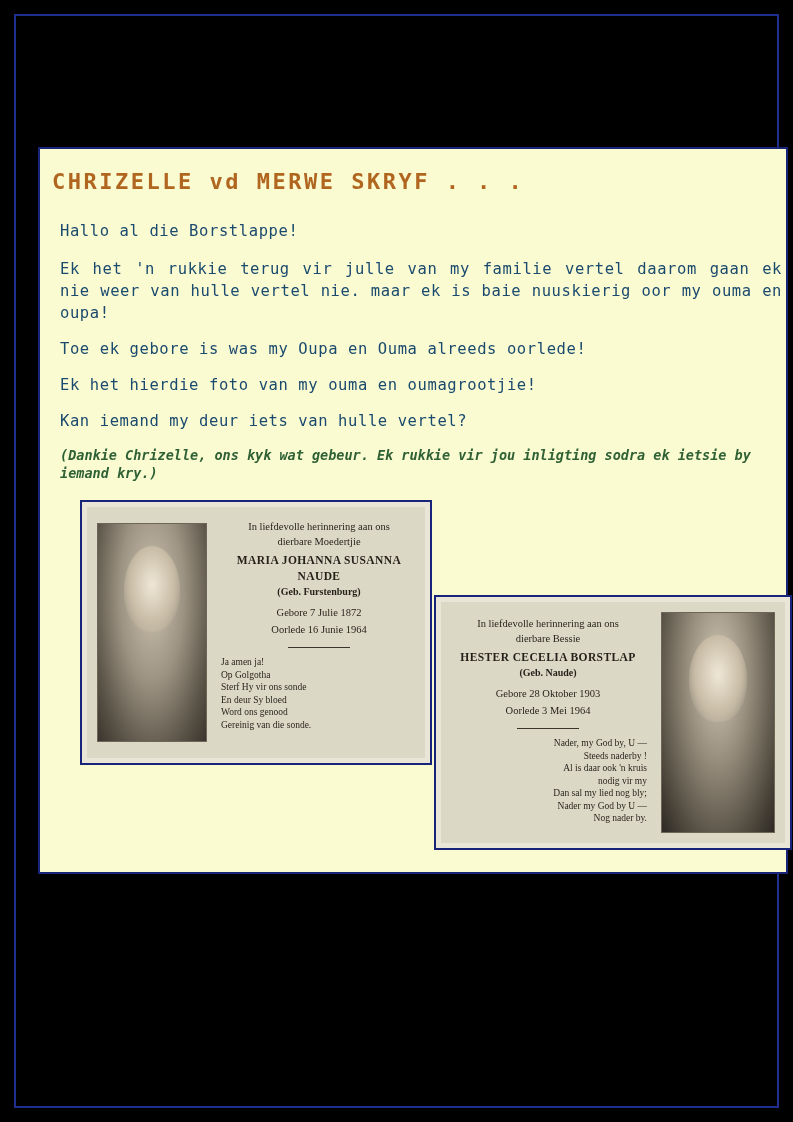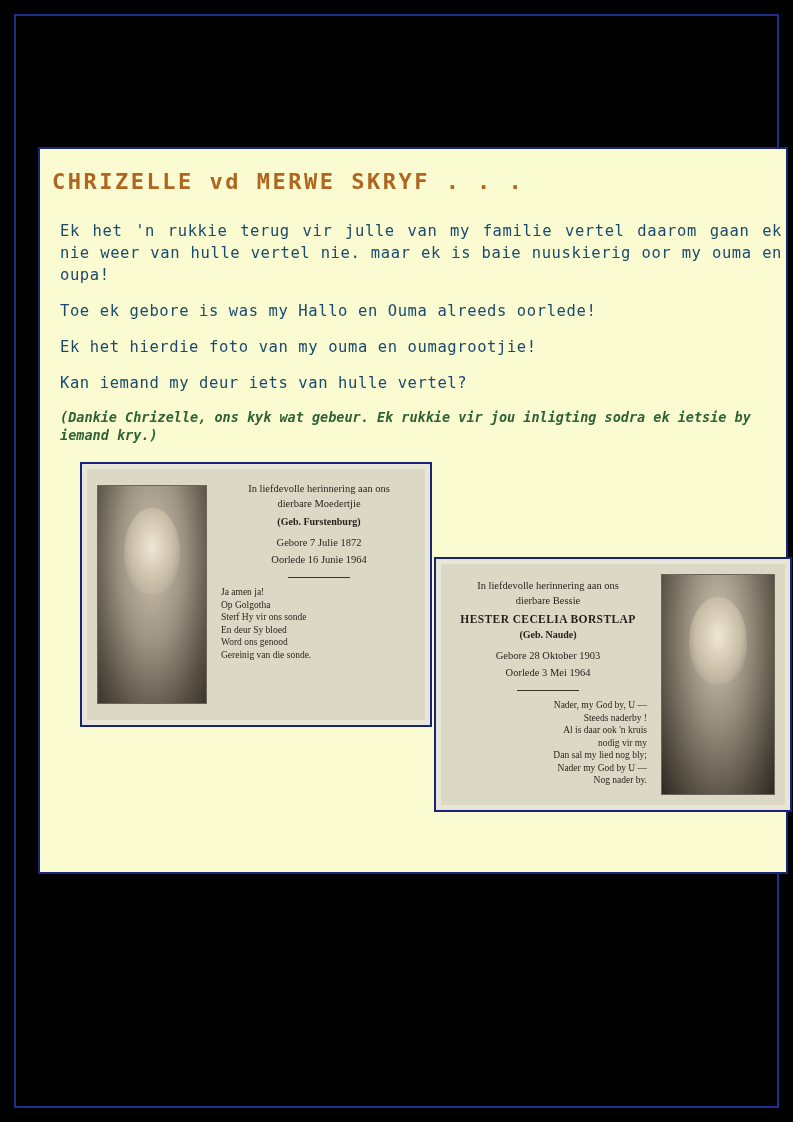--- a/index.html
+++ b/index.html
@@ -168,39 +168,41 @@
 </style>
 </head>
 <body>
 
 <div class="page-frame">
 
   <div class="content-panel">
 
     <div class="heading">CHRIZELLE vd MERWE SKRYF . . .</div>
 
+    <div class="body-text tight">Hallo al die Borstlappe!</div>
 
     <div class="body-text justified">Ek het 'n rukkie terug vir julle van my familie vertel daarom gaan ek nie weer van hulle vertel nie. maar ek is baie nuuskierig oor my ouma en oupa!</div>
 
-    <div class="body-text">Toe ek gebore is was my Hallo en Ouma alreeds oorlede!</div>
+    <div class="body-text">Toe ek gebore is was my Oupa en Ouma alreeds oorlede!</div>
 
     <div class="body-text">Ek het hierdie foto van my ouma en oumagrootjie!</div>
 
     <div class="body-text">Kan iemand my deur iets van hulle vertel?</div>
 
     <div class="note-text">(Dankie Chrizelle, ons kyk wat gebeur.  Ek rukkie vir jou inligting sodra ek ietsie by iemand kry.)</div>
 
     <div class="cards-area">
 
       <div class="card card-a">
         <div class="card-inner">
           <div class="photo"></div>
           <div class="card-text">
             <div class="ct-line1">In liefdevolle herinnering aan ons</div>
             <div class="ct-line2">dierbare Moedertjie</div>
+            <div class="ct-name">MARIA JOHANNA SUSANNA NAUDE</div>
             <div class="ct-geb">(Geb. Furstenburg)</div>
             <div class="ct-date">Gebore 7 Julie 1872</div>
             <div class="ct-date">Oorlede 16 Junie 1964</div>
             <div class="ct-rule"></div>
             <div class="ct-verse" style="white-space: pre-line;">Ja amen ja!
 Op Golgotha
 Sterf Hy vir ons sonde
 En deur Sy bloed
 Word ons genood
 Gereinig van die sonde.</div>

